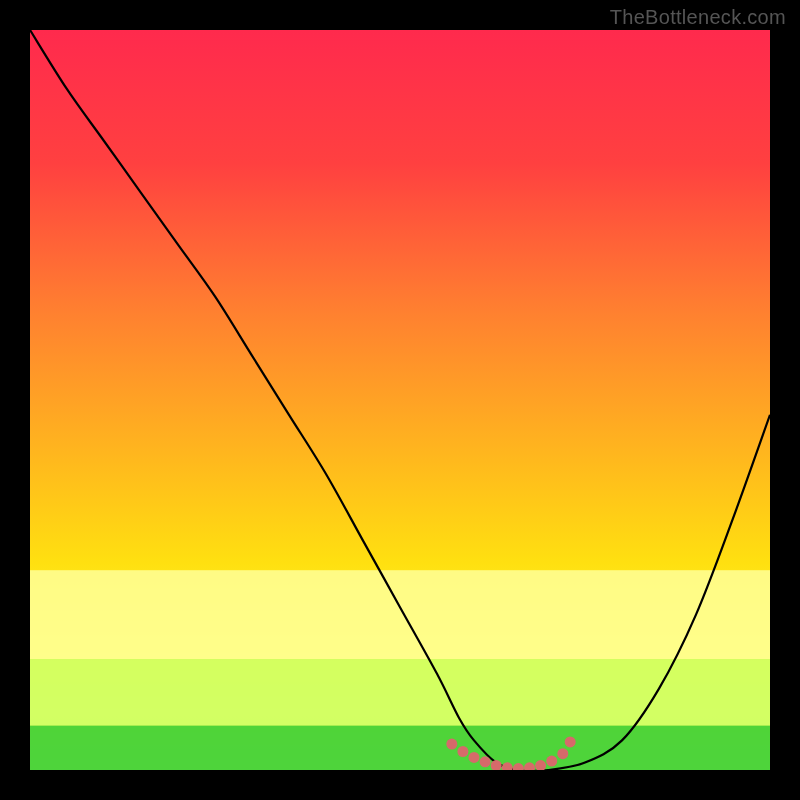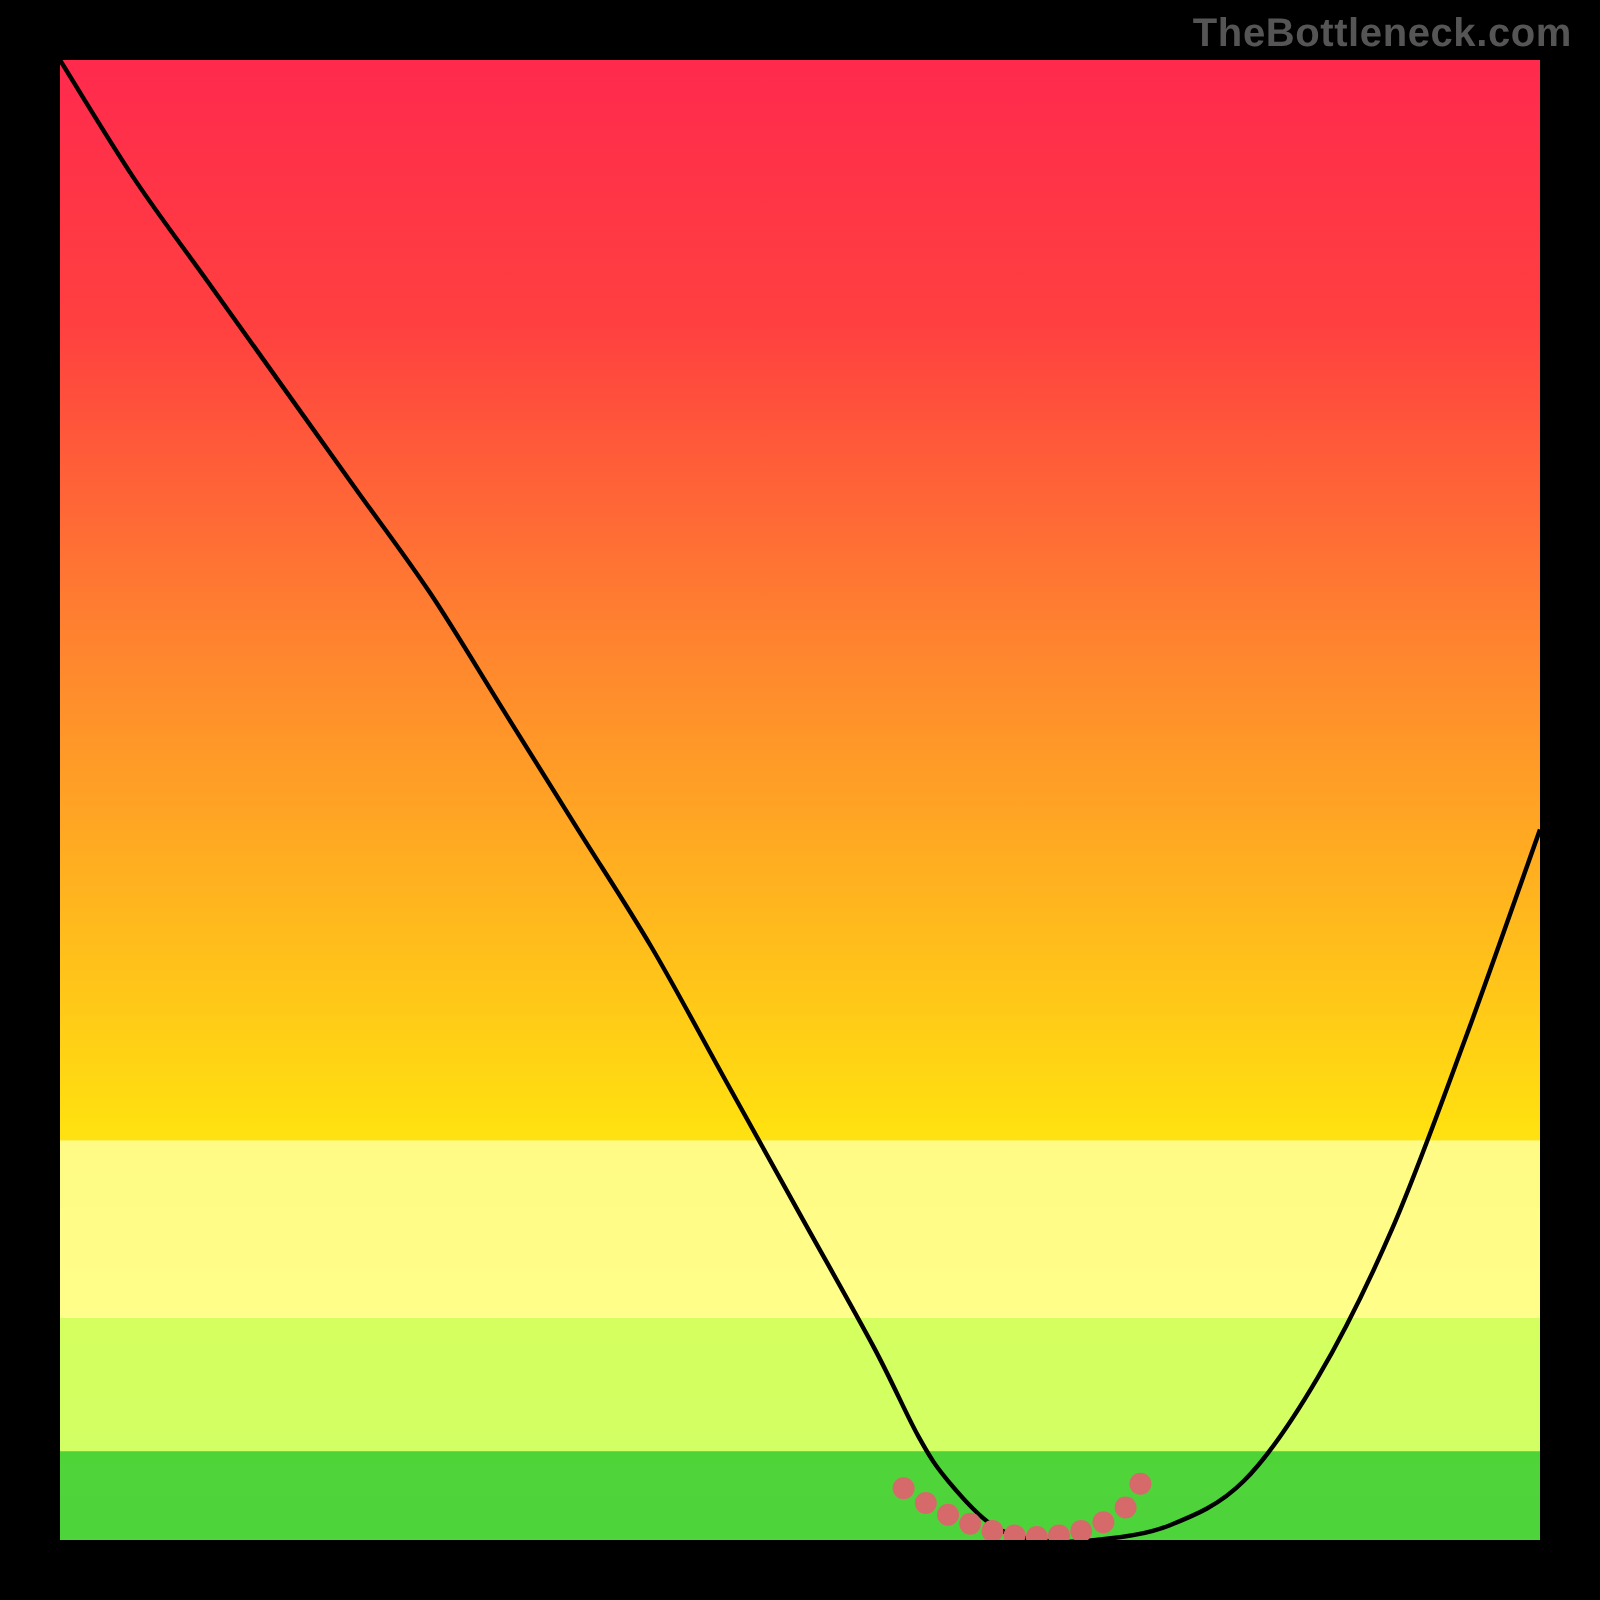--- a/index.html
+++ b/index.html
@@ -8,21 +8,20 @@
     background: #000;
     width: 800px;
     height: 800px;
     overflow: hidden;
     font-family: Arial, Helvetica, sans-serif;
   }
   .chart-wrap {
     position: relative;
     width: 800px;
     height: 800px;
-    font-weight: bold;
   }
   .attribution {
     position: absolute;
     top: 6px;
     right: 14px;
     color: #555;
     font-size: 20px;
     letter-spacing: 0.3px;
     z-index: 5;
   }

